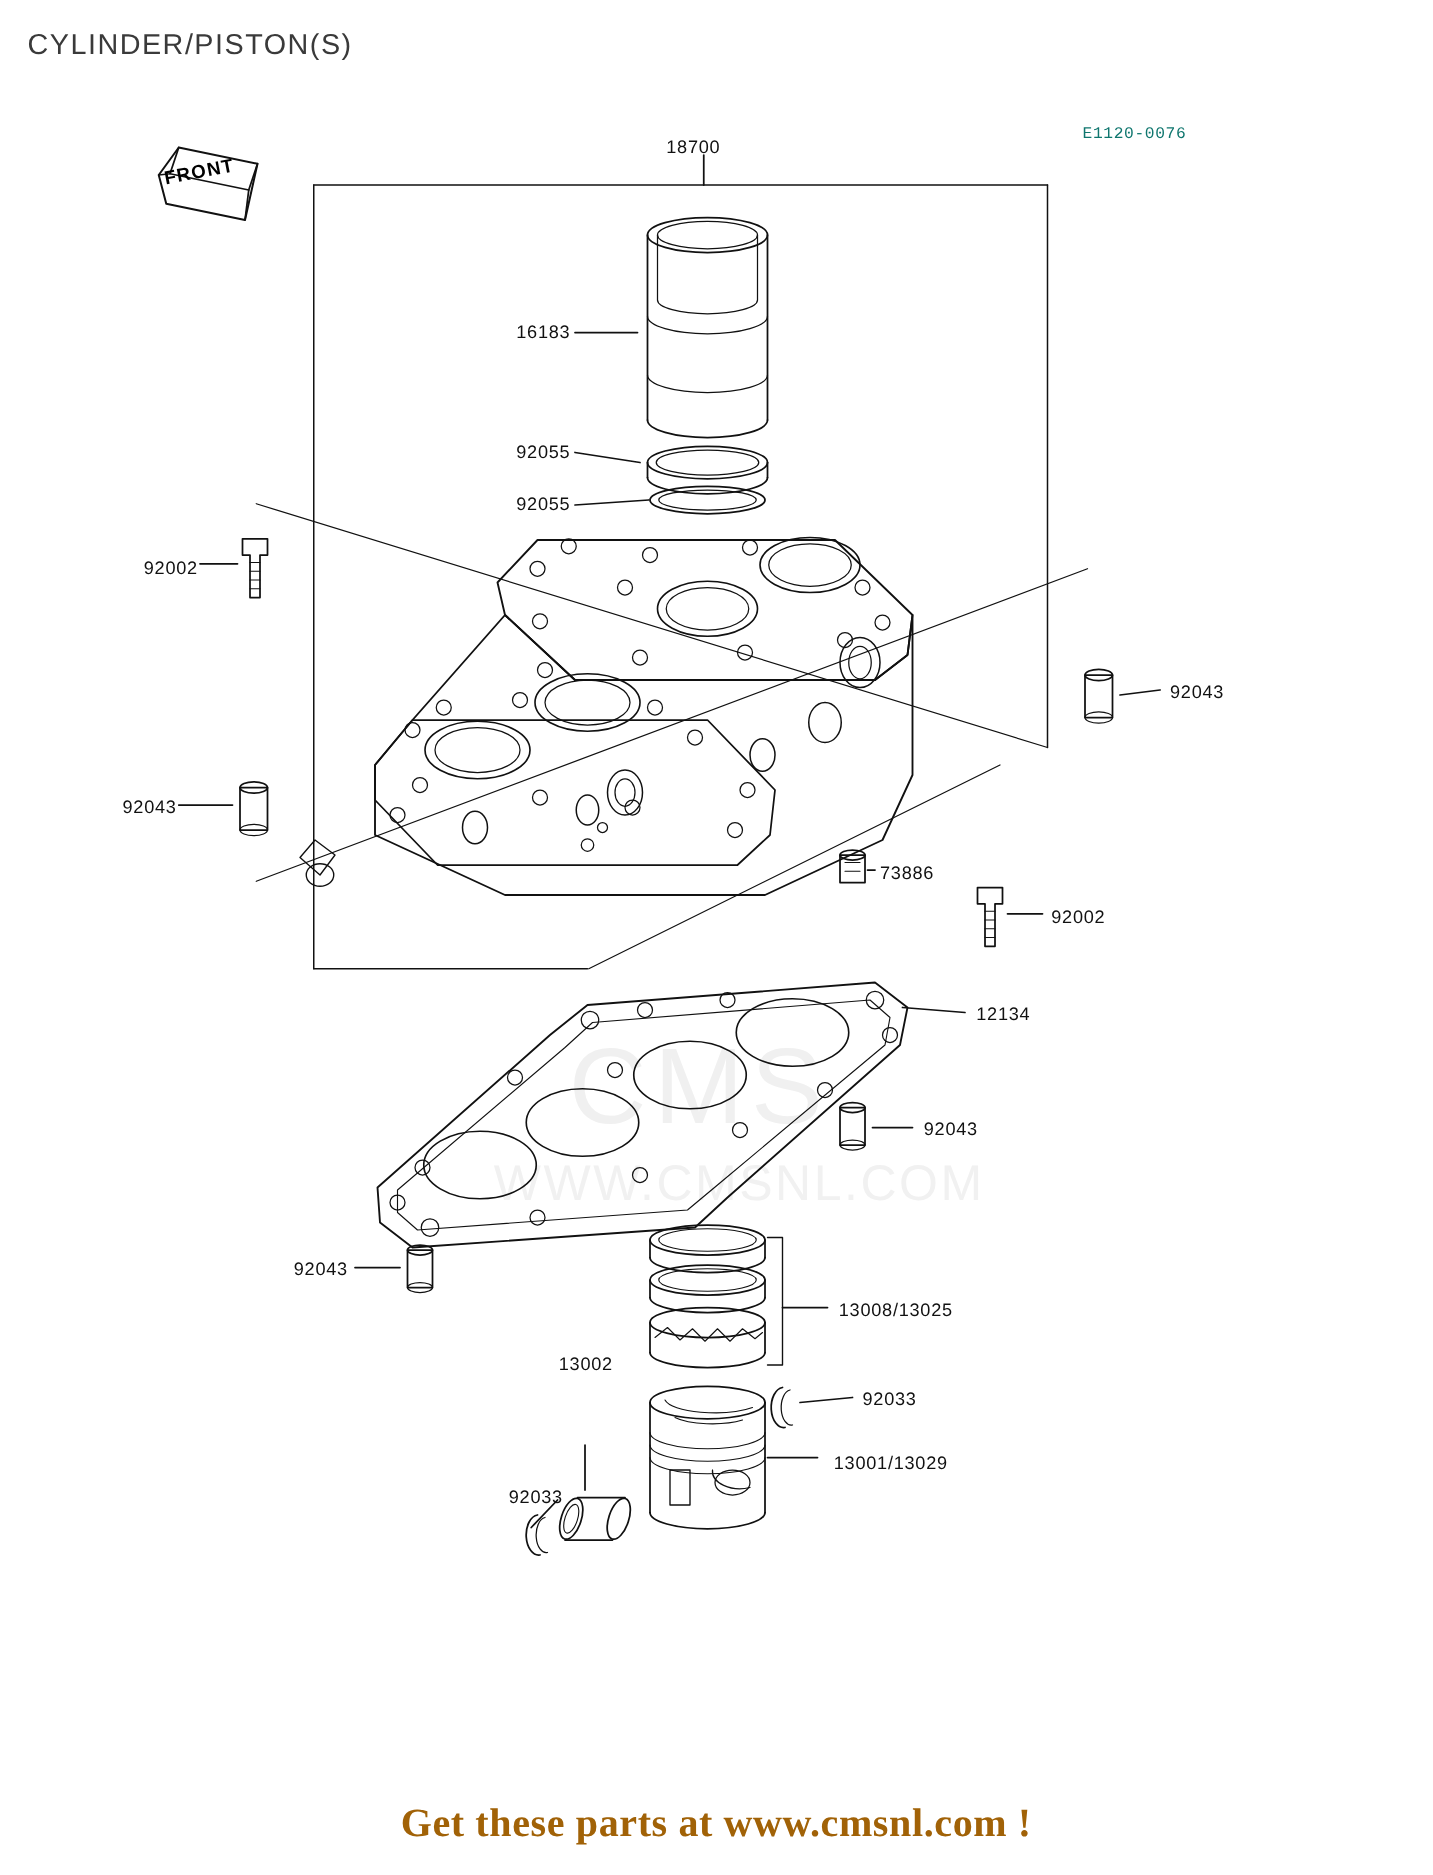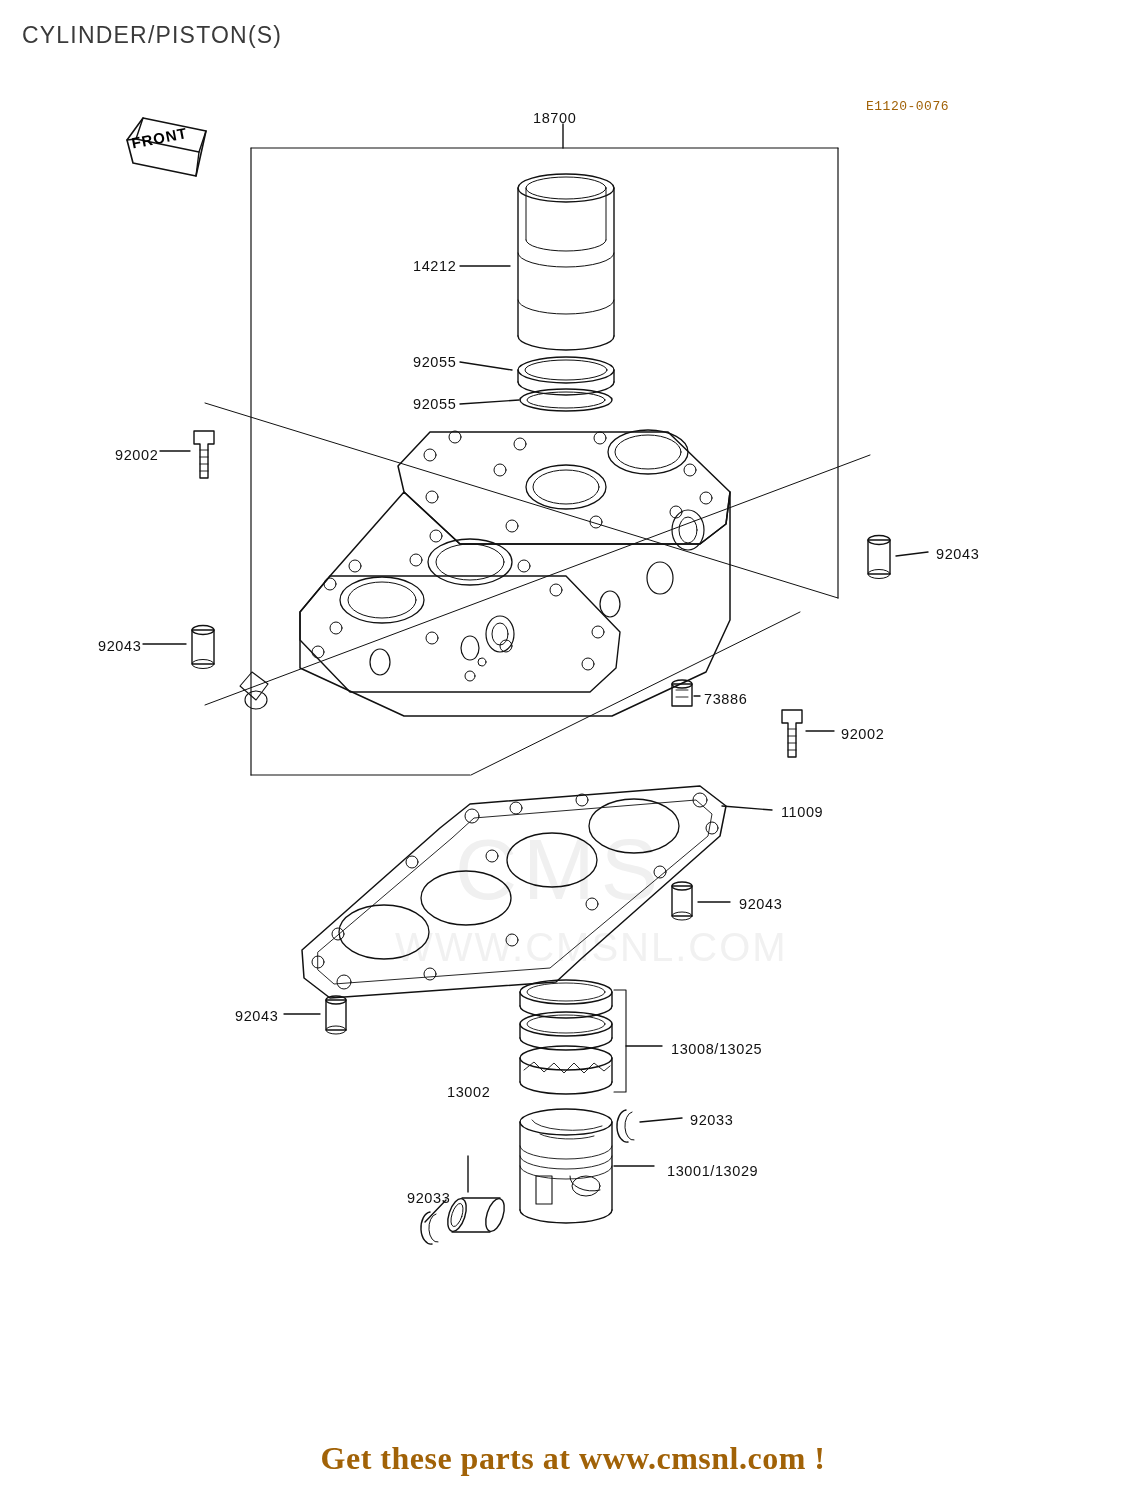--- a/index.html
+++ b/index.html
@@ -28,21 +28,21 @@
     font-family: "Liberation Sans", sans-serif;
     white-space: nowrap;
   }
   #diagram-code {
     position: absolute;
     left: 866px;
     top: 99px;
     font-size: 13px;
     font-family: "Liberation Mono", monospace;
     letter-spacing: 0.5px;
-    color: #a16207;
+    color: #0f766e;
   }
   #footer-promo {
     position: absolute;
     left: 0;
     top: 1440px;
     width: 1146px;
     text-align: center;
     font-size: 32px;
     font-weight: bold;
     color: #a16207;
@@ -367,29 +367,29 @@
         <path d="M436,1214 A8,14 0 1 0 438,1242" stroke-width="1"></path>
       </g>
       <path d="M425,1222 L446,1200"></path>
     </g>
   </svg>
 
   <div id="front-tag-label">FRONT</div>
 
   <div id="callouts-layer">
     <div class="callout" style="left:533px; top:110px;">18700</div>
-    <div class="callout" style="left:413px; top:258px;">14212</div>
+    <div class="callout" style="left:413px; top:258px;">16183</div>
     <div class="callout" style="left:413px; top:354px;">92055</div>
     <div class="callout" style="left:413px; top:396px;">92055</div>
     <div class="callout" style="left:115px; top:447px;">92002</div>
     <div class="callout" style="left:936px; top:546px;">92043</div>
     <div class="callout" style="left:98px;  top:638px;">92043</div>
     <div class="callout" style="left:704px; top:691px;">73886</div>
     <div class="callout" style="left:841px; top:726px;">92002</div>
-    <div class="callout" style="left:781px; top:804px;">11009</div>
+    <div class="callout" style="left:781px; top:804px;">12134</div>
     <div class="callout" style="left:739px; top:896px;">92043</div>
     <div class="callout" style="left:235px; top:1008px;">92043</div>
     <div class="callout" style="left:671px; top:1041px;">13008/13025</div>
     <div class="callout" style="left:690px; top:1112px;">92033</div>
     <div class="callout" style="left:447px; top:1084px;">13002</div>
     <div class="callout" style="left:667px; top:1163px;">13001/13029</div>
     <div class="callout" style="left:407px; top:1190px;">92033</div>
   </div>
 
   <div id="footer-promo">Get these parts at www.cmsnl.com !</div>

